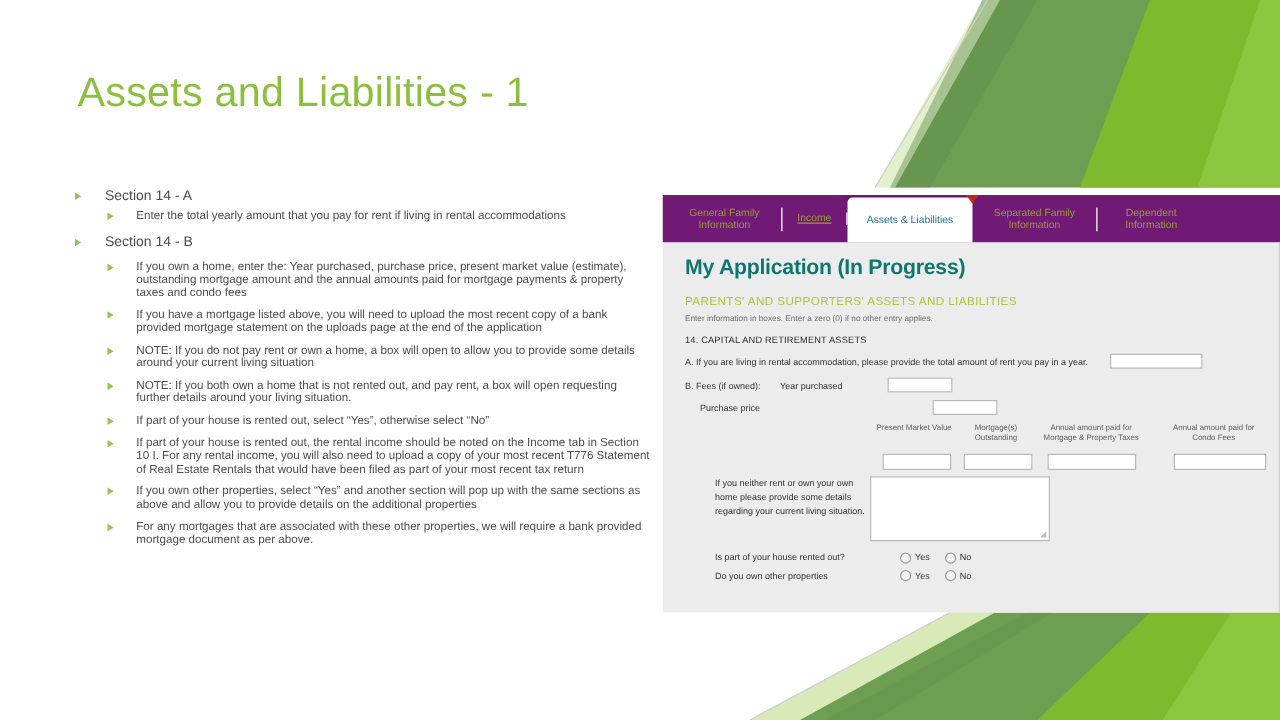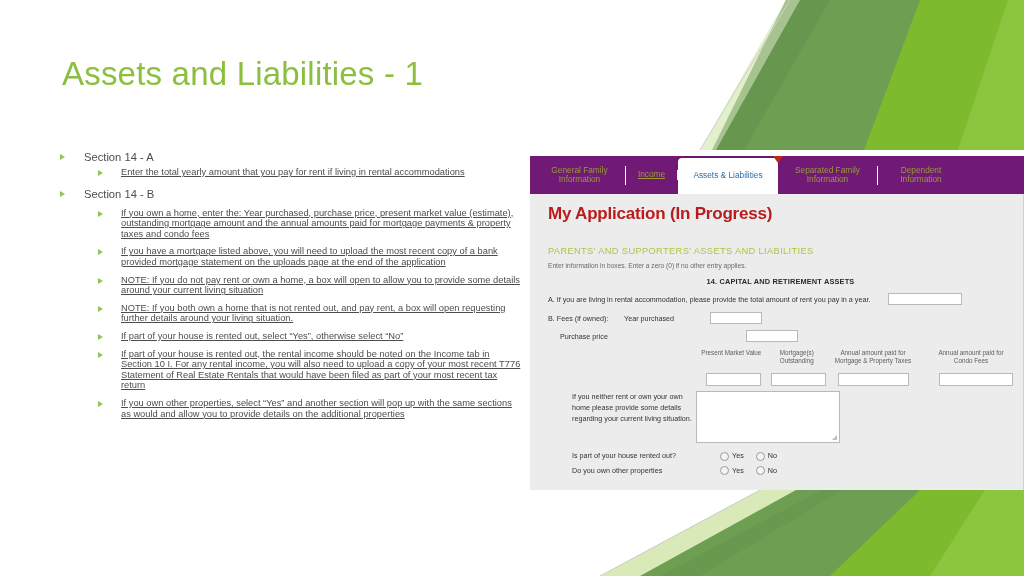--- a/index.html
+++ b/index.html
@@ -69,21 +69,21 @@
   .blt-txt { flex: 1 1 auto; }
 
   
   .lvl1 { margin-bottom: 2px; }
   .lvl1 .blt-mark { margin-top: 4px; margin-right: 19px; }
   .lvl1 .blt-txt {
     font-size: 11.2px;
     line-height: 15px;
   }
   
-  .lvl2 { margin-left: 38px; margin-bottom: 7px; text-decoration: underline; }
+  .lvl2 { margin-left: 26px; margin-bottom: 7px; }
   .lvl2 .blt-mark { margin-top: 3px; margin-right: 18px; }
   .lvl2 .blt-txt {
     font-size: 9.3px;
     line-height: 10.6px;
   }
 
   
   #shot {
     position: absolute;
     left: 530px;
@@ -155,42 +155,41 @@
     height: 296px;
     box-sizing: border-box;
     border-right: 1px solid #cfcfcf;
     position: relative;
   }
   #panel-inner { padding-left: 18px; padding-right: 10px; }
 
   .app-title {
     font-size: 17px;
     font-weight: bold;
-    color: #b91c1c;
+    color: #0f766e;
     letter-spacing: -0.2px;
-    margin-bottom: 22px;
+    margin-bottom: 12px;
   }
   .sec-title {
     font-size: 9.3px;
     color: #adc441;
     letter-spacing: 0.35px;
     margin-bottom: 6px;
   }
   .hint {
     font-size: 6.6px;
     color: #6a6a6a;
     margin-bottom: 8px;
   }
   .cap-head {
     font-size: 7.4px;
-    font-weight: bold;
+    font-weight: normal;
     color: #2b2b2b;
     letter-spacing: 0.15px;
     margin-bottom: 7px;
-    text-align: center;
   }
 
   .row-a {
     display: flex;
     align-items: center;
     font-size: 7.2px;
     color: #333;
     margin-bottom: 7px;
   }
   .row-a .q { flex: 0 0 auto; }
@@ -369,23 +368,27 @@
     <span class="blt-txt">If part of your house is rented out, select “Yes”, otherwise select “No”</span>
   </div>
 
   <div class="blt lvl2">
     <span class="blt-mark"></span>
     <span class="blt-txt">If part of your house is rented out, the rental income should be noted on the Income tab in Section 10 I. For any rental income, you will also need to upload a copy of your most recent T776 Statement of Real Estate Rentals that would have been filed as part of your most recent tax return</span>
   </div>
 
   <div class="blt lvl2">
     <span class="blt-mark"></span>
-    <span class="blt-txt">If you own other properties, select “Yes” and another section will pop up with the same sections as would and allow you to provide details on the additional properties</span>
-  </div>
-
+    <span class="blt-txt">If you own other properties, select “Yes” and another section will pop up with the same sections as above and allow you to provide details on the additional properties</span>
+  </div>
+
+  <div class="blt lvl2">
+    <span class="blt-mark"></span>
+    <span class="blt-txt">For any mortgages that are associated with these other properties, we will require a bank provided mortgage document as per above.</span>
+  </div>
 
 </div>
 
 <div id="shot">
 
   <div id="tabstrip">
     <div class="tab t-gfi">
       <span>General Family Information</span>
     </div>
     <div class="tab t-inc">

